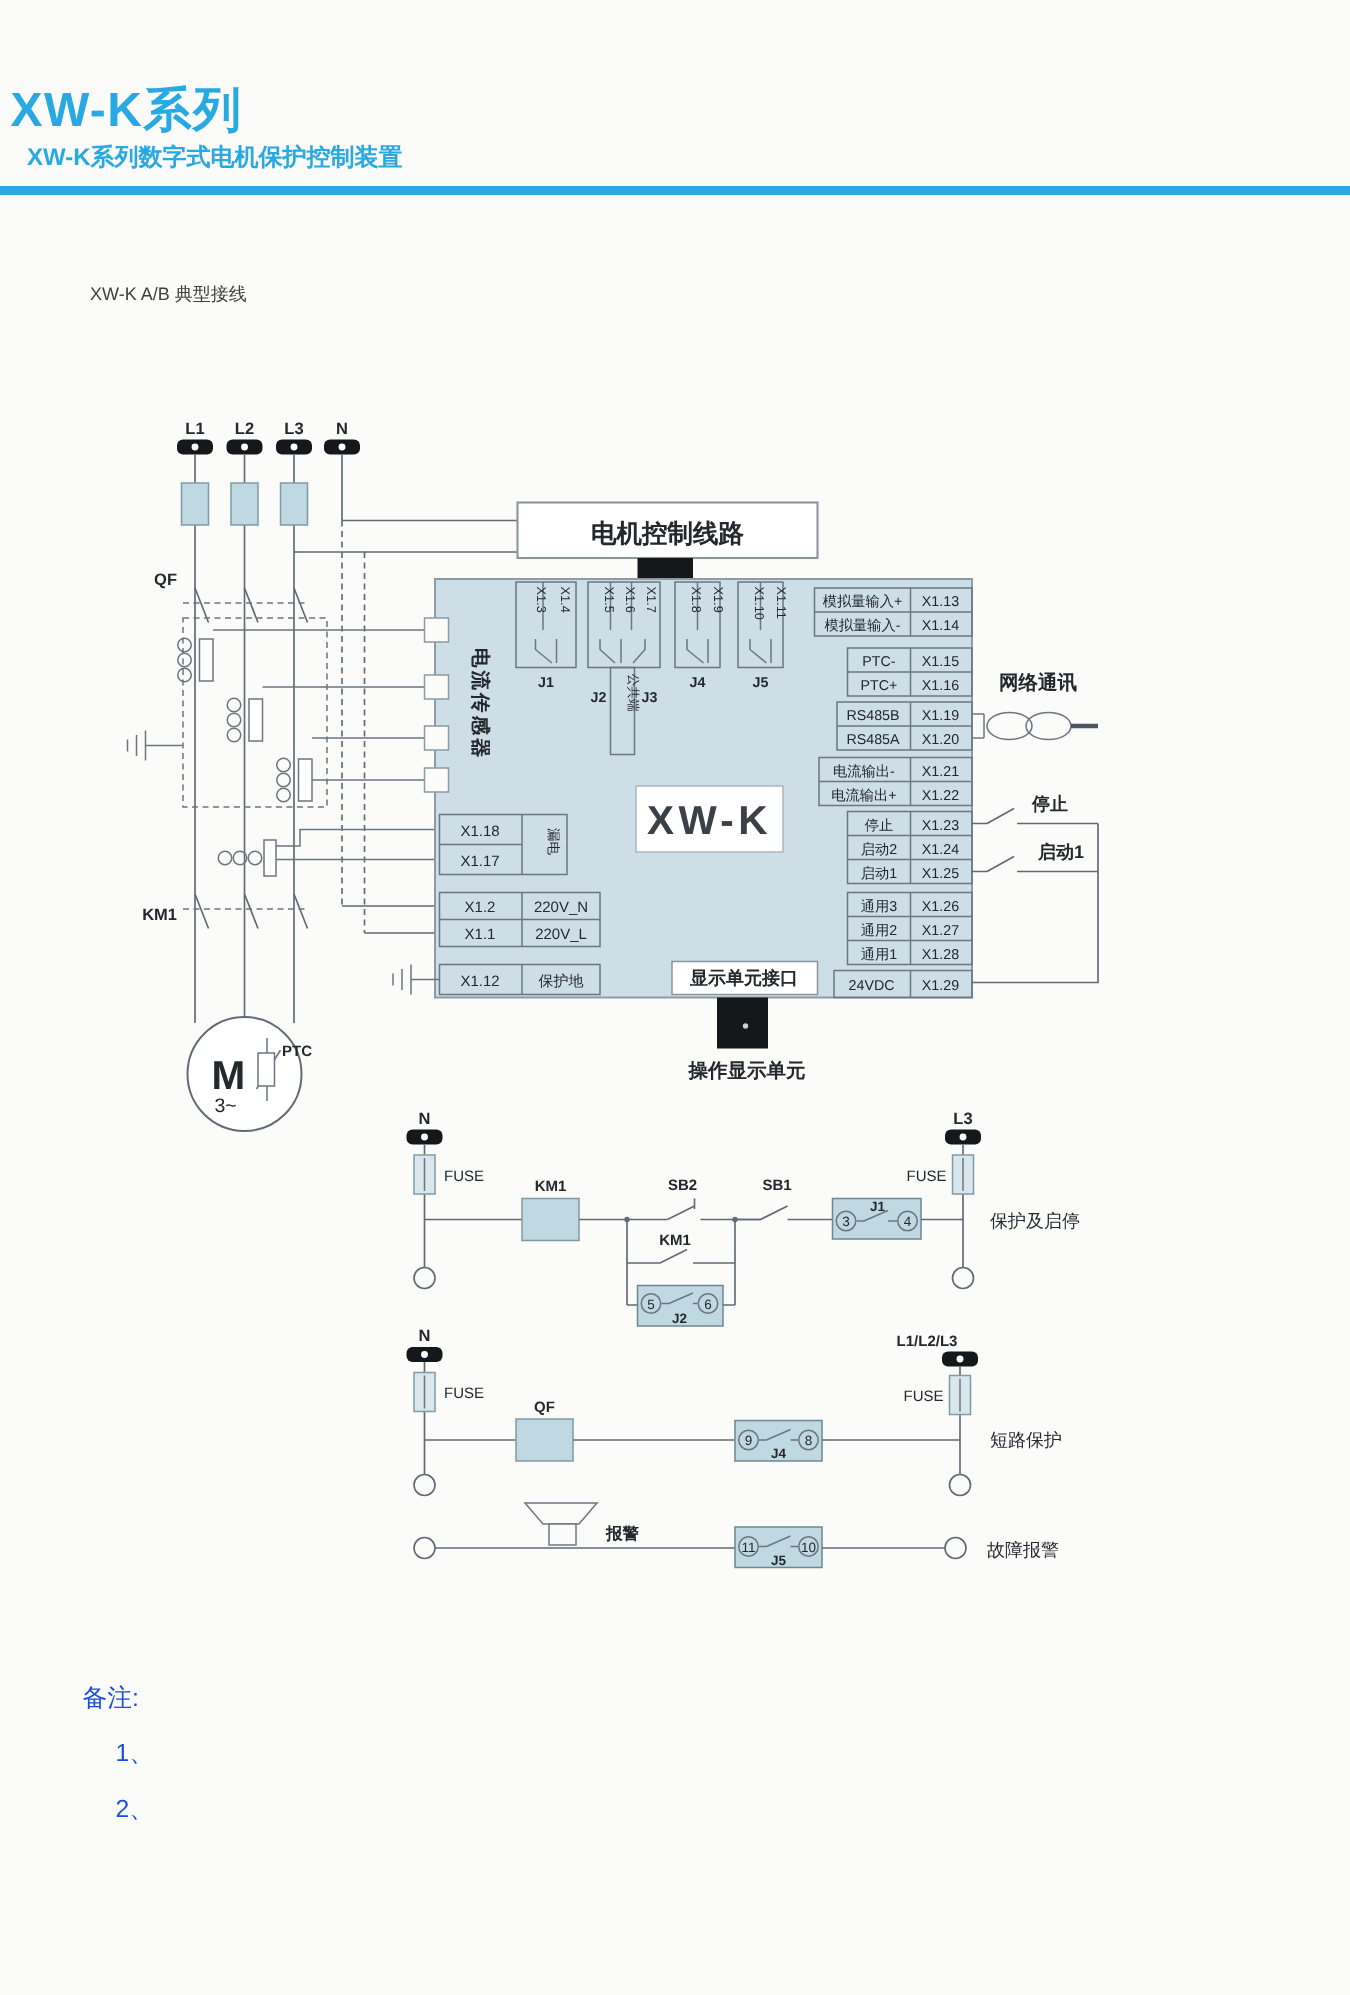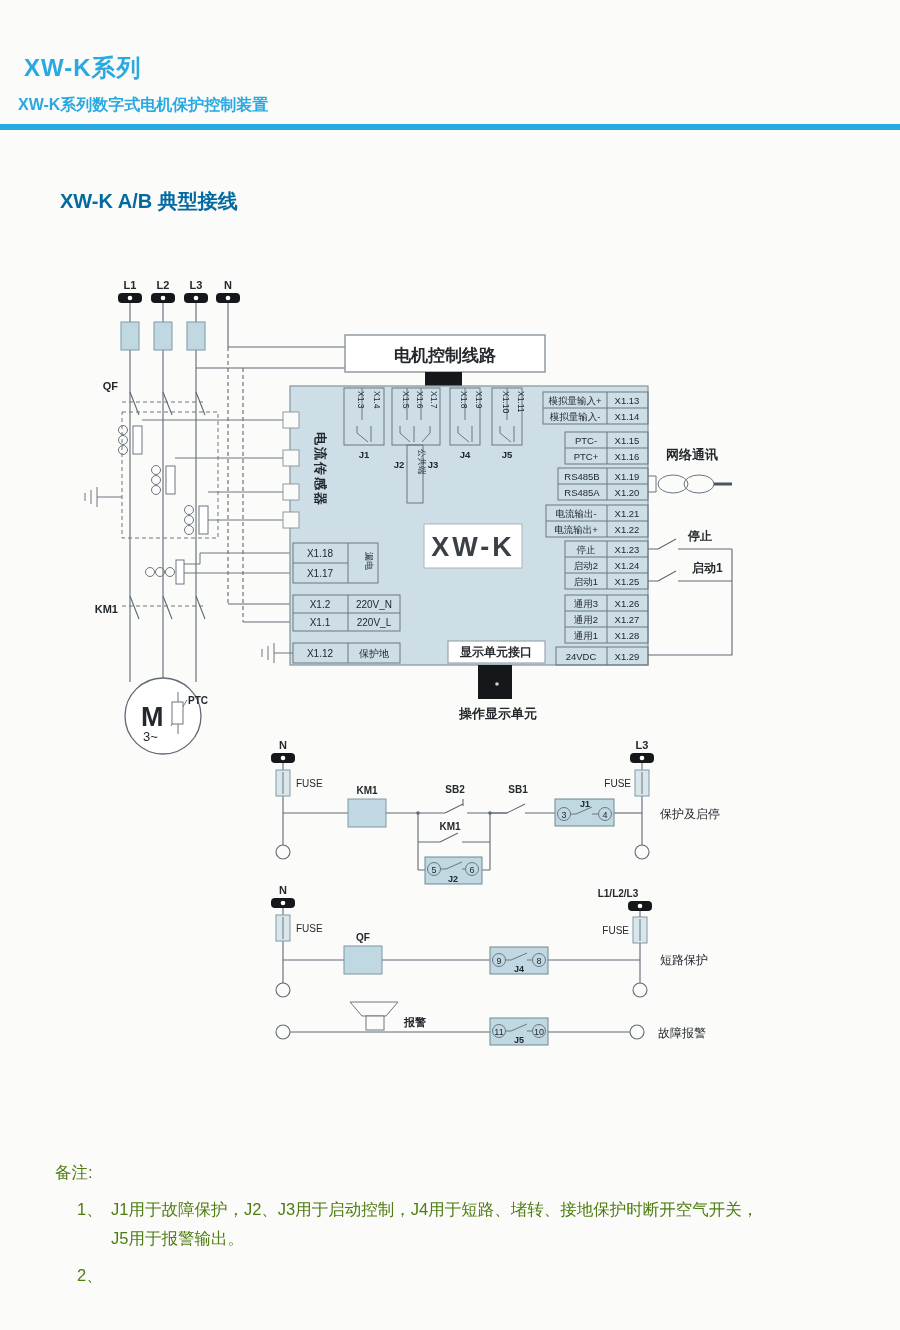--- a/index.html
+++ b/index.html
@@ -2,34 +2,34 @@
 <html><head>
 <meta charset="utf-8">
 <style>
   html,body{margin:0;padding:0;}
   body{
     width:900px;height:1330px;position:relative;
     background:#fbfbf9;
     font-family:"Liberation Sans","DejaVu Sans",sans-serif;
     color:#23282d;
   }
-  .hdr-title{position:absolute;left:24px;top:52px;font-size:24px;font-weight:bold;color:#29a9e1;letter-spacing:1px;}
+  .hdr-title{position:absolute;left:7px;top:52px;font-size:32px;font-weight:bold;color:#29a9e1;letter-spacing:1px;}
   .hdr-sub{position:absolute;left:18px;top:95px;font-size:16px;font-weight:bold;color:#29a9e1;}
   .hdr-rule{position:absolute;left:0;top:124px;width:900px;height:6px;background:#29a9e1;}
-  .section-title{position:absolute;left:60px;top:188px;font-size:20px;font-weight:bold;color:#0369a1;}
+  .section-title{position:absolute;left:60px;top:188px;font-size:12px;font-weight:normal;color:#404040;}
   svg{position:absolute;left:0;top:250px;}
   svg text{font-family:"Liberation Sans","DejaVu Sans",sans-serif;fill:#23282d;}
   .wire{stroke:#5f6a74;fill:none;stroke-width:1.1;}
   .wire2{stroke:#6b7680;fill:none;stroke-width:1;}
   .dash{stroke-dasharray:4 3;}
   .t8{font-size:8.5px;} .t9{font-size:9px;} .t95{font-size:9.5px;} .t10{font-size:10px;}
   .t11{font-size:11px;} .t12{font-size:12px;} .t13{font-size:13px;}
   .b{font-weight:bold;}
   .mid{text-anchor:middle;} .end{text-anchor:end;}
-  .notes{position:absolute;left:55px;top:1118px;width:810px;font-size:16.5px;line-height:29px;color:#4d7c0f;margin-top:40px;}
+  .notes{position:absolute;left:55px;top:1118px;width:810px;font-size:16.5px;line-height:29px;color:#1d4ed8;}
   .notes .item{display:flex;margin-top:8px;padding-left:22px;}
   .notes .no{flex:0 0 34px;}
 </style>
 </head>
 <body>
 
 <div class="hdr-title">XW-K系列</div>
 <div class="hdr-sub">XW-K系列数字式电机保护控制装置</div>
 <div class="hdr-rule"></div>
 <div class="section-title">XW-K A/B 典型接线</div>
@@ -405,21 +405,17 @@
     <path class="wire" d="M548 1032 H630"></path>
     <circle class="wire" cx="637" cy="1032" r="7" fill="#fff"></circle>
     <text class="t12" x="658" y="1037">故障报警</text>
   </g>
 </svg>
 
 <div class="notes">
   <div>备注:</div>
   <div class="item">
     <div class="no">1、</div>
-    <div>
-      <span>J1用于故障保护，J2、J3用于启动控制，J4用于短路、堵转、接地保护时断开空气开关，</span><br>
-      <span>J5用于报警输出。</span>
-    </div>
   </div>
   <div class="item">
     <div class="no">2、</div>
   </div>
 </div>
 
 </body></html>

